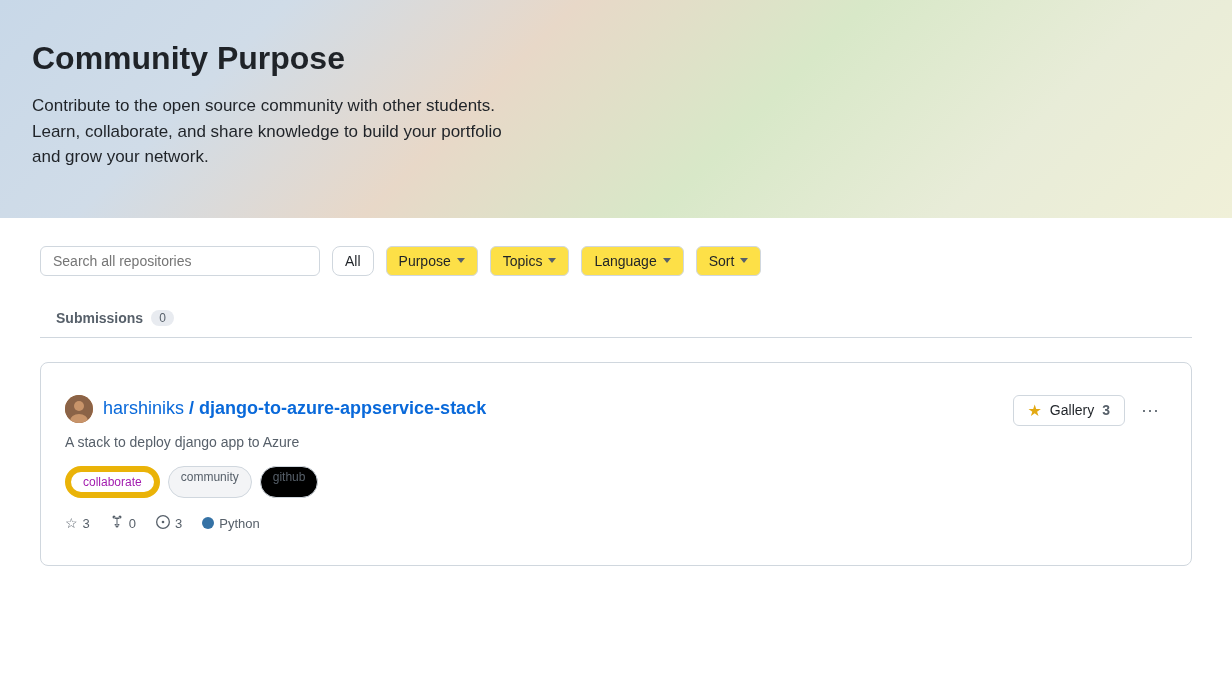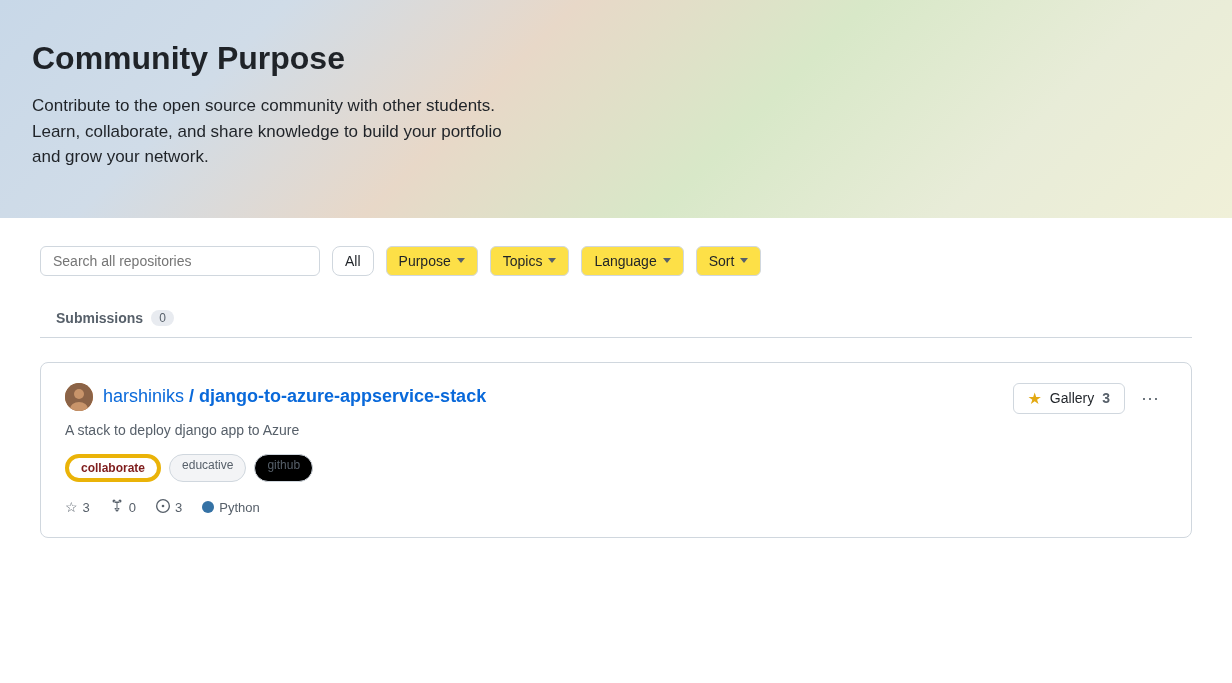--- a/index.html
+++ b/index.html
@@ -114,21 +114,21 @@
       padding: 1px 8px;
       font-size: 12px;
       font-weight: 500;
       color: #57606a;
     }
 
     
     .repo-card {
       border: 1px solid #d0d7de;
       border-radius: 8px;
-      padding: 20px 24px;
+      padding: 32px 24px;
       margin-bottom: 8px;
     }
     .repo-header {
       display: flex;
       align-items: flex-start;
       justify-content: space-between;
       margin-bottom: 8px;
     }
     .repo-title-row {
       display: flex;
@@ -208,24 +208,23 @@
       margin-bottom: 16px;
     }
     .tag {
       border-radius: 20px;
       padding: 3px 12px;
       font-size: 12px;
       font-weight: 500;
       cursor: pointer;
     }
     .tag-collaborate {
-      border: 4px solid #eab308;
-      color: #7f1d1d;
+      border: 6px solid #eab308;
+      color: #a21caf;
       background: #fff;
-      font-weight: bold;
     }
     .tag-educative {
       border: 1px solid #d0d7de;
       background: #f3f4f6;
       color: #57606a;
     }
     .tag-github {
       border: 1px solid #d0d7de;
       background: #000000;
       color: #57606a;
@@ -320,21 +319,21 @@
         <button class="more-btn">
           <span>···</span>
         </button>
       </div>
     </div>
 
     <p class="repo-desc">A stack to deploy django app to Azure</p>
 
     <div class="tags">
       <span class="tag tag-collaborate">collaborate</span>
-      <span class="tag tag-educative">educative</span>
+      <span class="tag tag-educative">community</span>
       <span class="tag tag-github">github</span>
     </div>
 
     <div class="repo-stats">
       <div class="stat">
         <span class="stat-icon">☆</span>
         <span>3</span>
       </div>
       <div class="stat">
         <span class="stat-icon">

